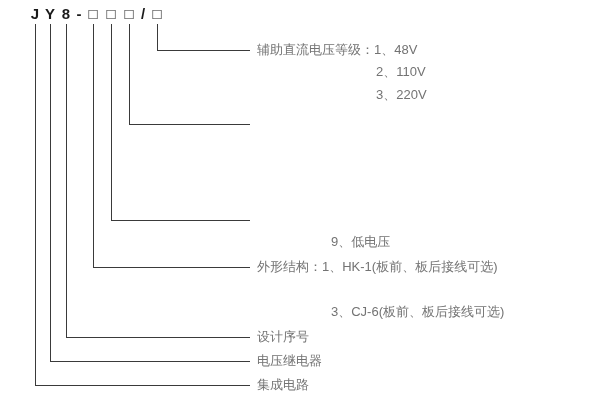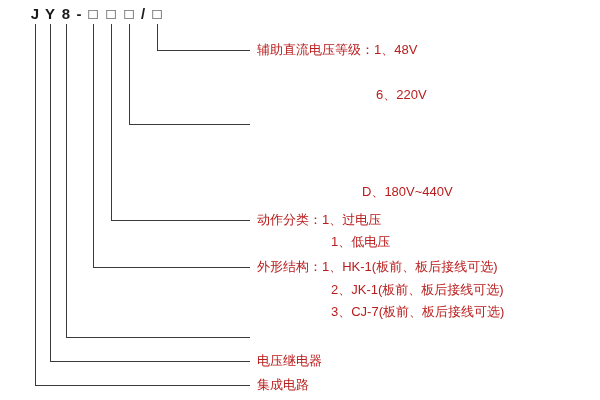--- a/index.html
+++ b/index.html
@@ -34,21 +34,21 @@
   .hline {
     position: absolute;
     height: 1px;
     background: #3a3a3a;
   }
   .lbl {
     position: absolute;
     height: 20px;
     line-height: 20px;
     font-size: 13px;
-    color: #b91c1c;
+    color: #737373;
     white-space: nowrap;
   }
 </style>
 </head>
 <body>
 
 <div class="canvas">
 
   <span class="mchar" style="left:27px">J</span>
   <span class="mchar" style="left:42px">Y</span>
@@ -70,27 +70,26 @@
 
   <div class="hline" style="left:157px; top:50px;  width:93px"></div>
   <div class="hline" style="left:129px; top:124px; width:121px"></div>
   <div class="hline" style="left:111px; top:220px; width:139px"></div>
   <div class="hline" style="left:93px;  top:267px; width:157px"></div>
   <div class="hline" style="left:66px;  top:337px; width:184px"></div>
   <div class="hline" style="left:50px;  top:361px; width:200px"></div>
   <div class="hline" style="left:35px;  top:385px; width:215px"></div>
 
   <div class="lbl" style="left:257px; top:40px">辅助直流电压等级：1、48V</div>
-  <div class="lbl" style="left:376px; top:85px">6、220V</div>
+  <div class="lbl" style="left:376px; top:62px">2、110V</div>
+  <div class="lbl" style="left:376px; top:85px">3、220V</div>
 
-  <div class="lbl" style="left:362px; top:182px">D、180V~440V</div>
 
-  <div class="lbl" style="left:257px; top:210px">动作分类：1、过电压</div>
-  <div class="lbl" style="left:331px; top:232px">1、低电压</div>
+  <div class="lbl" style="left:331px; top:232px">9、低电压</div>
 
   <div class="lbl" style="left:257px; top:257px">外形结构：1、HK-1(板前、板后接线可选)</div>
-  <div class="lbl" style="left:331px; top:280px">2、JK-1(板前、板后接线可选)</div>
-  <div class="lbl" style="left:331px; top:302px">3、CJ-7(板前、板后接线可选)</div>
+  <div class="lbl" style="left:331px; top:302px">3、CJ-6(板前、板后接线可选)</div>
 
+  <div class="lbl" style="left:257px; top:327px">设计序号</div>
   <div class="lbl" style="left:257px; top:375px">集成电路</div>
   <div class="lbl" style="left:257px; top:351px">电压继电器</div>
 
 </div>
 
 </body></html>

